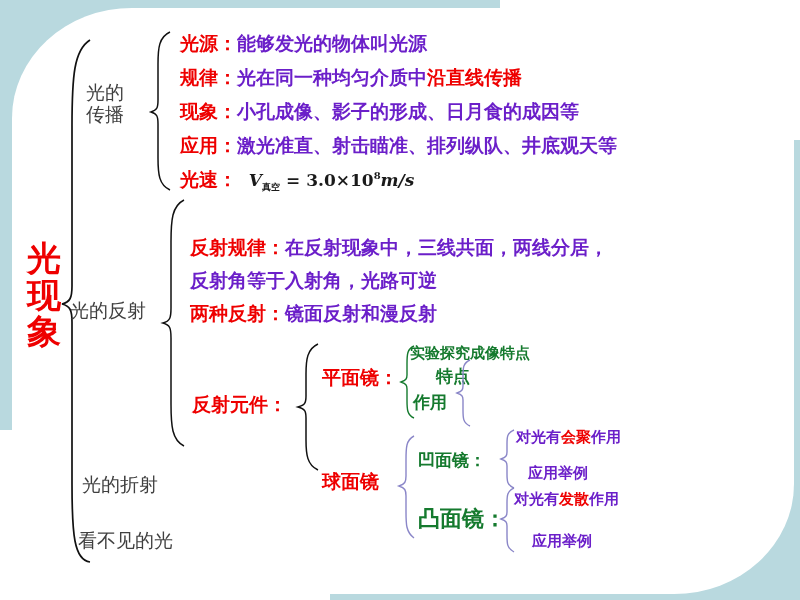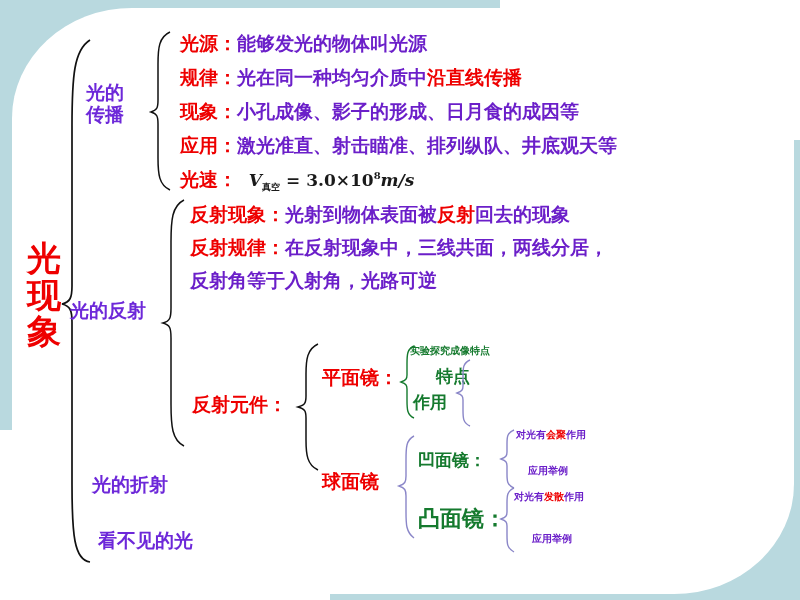--- a/index.html
+++ b/index.html
@@ -40,26 +40,26 @@
 
   
   #main-title{
     position:absolute;left:22px;top:240px;
     color:#ee0000;font-weight:bold;font-size:34px;line-height:1.08;
     text-align:center;width:44px;
   }
   #main-title span{display:block;}
 
   
-  .branch-label{font-weight:bold;font-size:19px;color:#6d28d9;}
+  .branch-label{font-weight:normal;font-size:19px;color:#404040;}
   .branch-label span{display:block;text-align:center;line-height:1.15;}
 
   
   .row{font-size:19px;font-weight:bold;}
-  .row-sm{font-size:10px;font-weight:bold;}
+  .row-sm{font-size:15px;font-weight:bold;}
 
   svg.brace{position:absolute;overflow:visible;}
   svg.brace path{fill:none;}
 
   .formula{
     font-family:"DejaVu Serif","Liberation Serif",serif;
     font-size:17px;color:#1a1a1a;font-style:normal;
   }
   .formula i{font-style:italic;}
   .formula sub{font-size:9px;font-style:normal;}
@@ -113,32 +113,32 @@
   </div>
 
   <div class="branch-label" style="left:70px;top:300px;position:absolute;">
     <span>光的反射</span>
   </div>
 
   <svg class="brace" style="left:162px;top:198px;" width="26" height="250" viewBox="0 0 26 250">
     <path d="M22 2 C 10 8, 9 22, 9 44 L9 110 C9 120, 8 123, 1 125 C8 127, 9 130, 9 140 L9 206 C9 228, 10 242, 22 248" stroke="#111111" stroke-width="1.5"></path>
   </svg>
 
-  <div class="node row" style="left:190px;top:205px;">
-    <span class="red">反射现象：</span><span class="purple">光射到物体表面被</span><span class="red">反射</span><span class="purple">回去的现象</span>
-  </div>
 
   <div class="node row" style="left:190px;top:271px;">
     <span class="purple">反射角等于入射角，光路可逆</span>
   </div>
 
   <div class="node row" style="left:190px;top:238px;">
     <span class="red">反射规律：</span><span class="purple">在反射现象中，三线共面，两线分居，</span>
   </div>
 
+  <div class="node row" style="left:190px;top:304px;">
+    <span class="red">两种反射：</span><span class="purple">镜面反射和漫反射</span>
+  </div>
 
   <div class="node row" style="left:192px;top:395px;">
     <span class="red">反射元件：</span>
   </div>
 
   <svg class="brace" style="left:296px;top:342px;" width="26" height="130" viewBox="0 0 26 130">
     <path d="M22 2 C 11 7, 10 18, 10 32 L10 54 C10 61, 9 63, 2 65 C9 67, 10 69, 10 76 L10 98 C10 112, 11 123, 22 128" stroke="#111111" stroke-width="1.5"></path>
   </svg>
 
   <div class="node row" style="left:322px;top:368px;">
@@ -194,21 +194,21 @@
     <span>应用举例</span>
   </div>
 
   <div class="node row-sm" style="left:514px;top:492px;">
     <span class="purple">对光有</span><span class="red">发散</span><span class="purple">作用</span>
   </div>
   <div class="node row-sm purple" style="left:532px;top:534px;">
     <span>应用举例</span>
   </div>
 
-  <div class="branch-label" style="left:82px;top:474px;position:absolute;margin-left:10px;">
+  <div class="branch-label" style="left:82px;top:474px;position:absolute;">
     <span>光的折射</span>
   </div>
 
-  <div class="branch-label" style="left:78px;top:530px;position:absolute;margin-left:20px;">
+  <div class="branch-label" style="left:78px;top:530px;position:absolute;">
     <span>看不见的光</span>
   </div>
 
 </div>
 
 </body></html>

